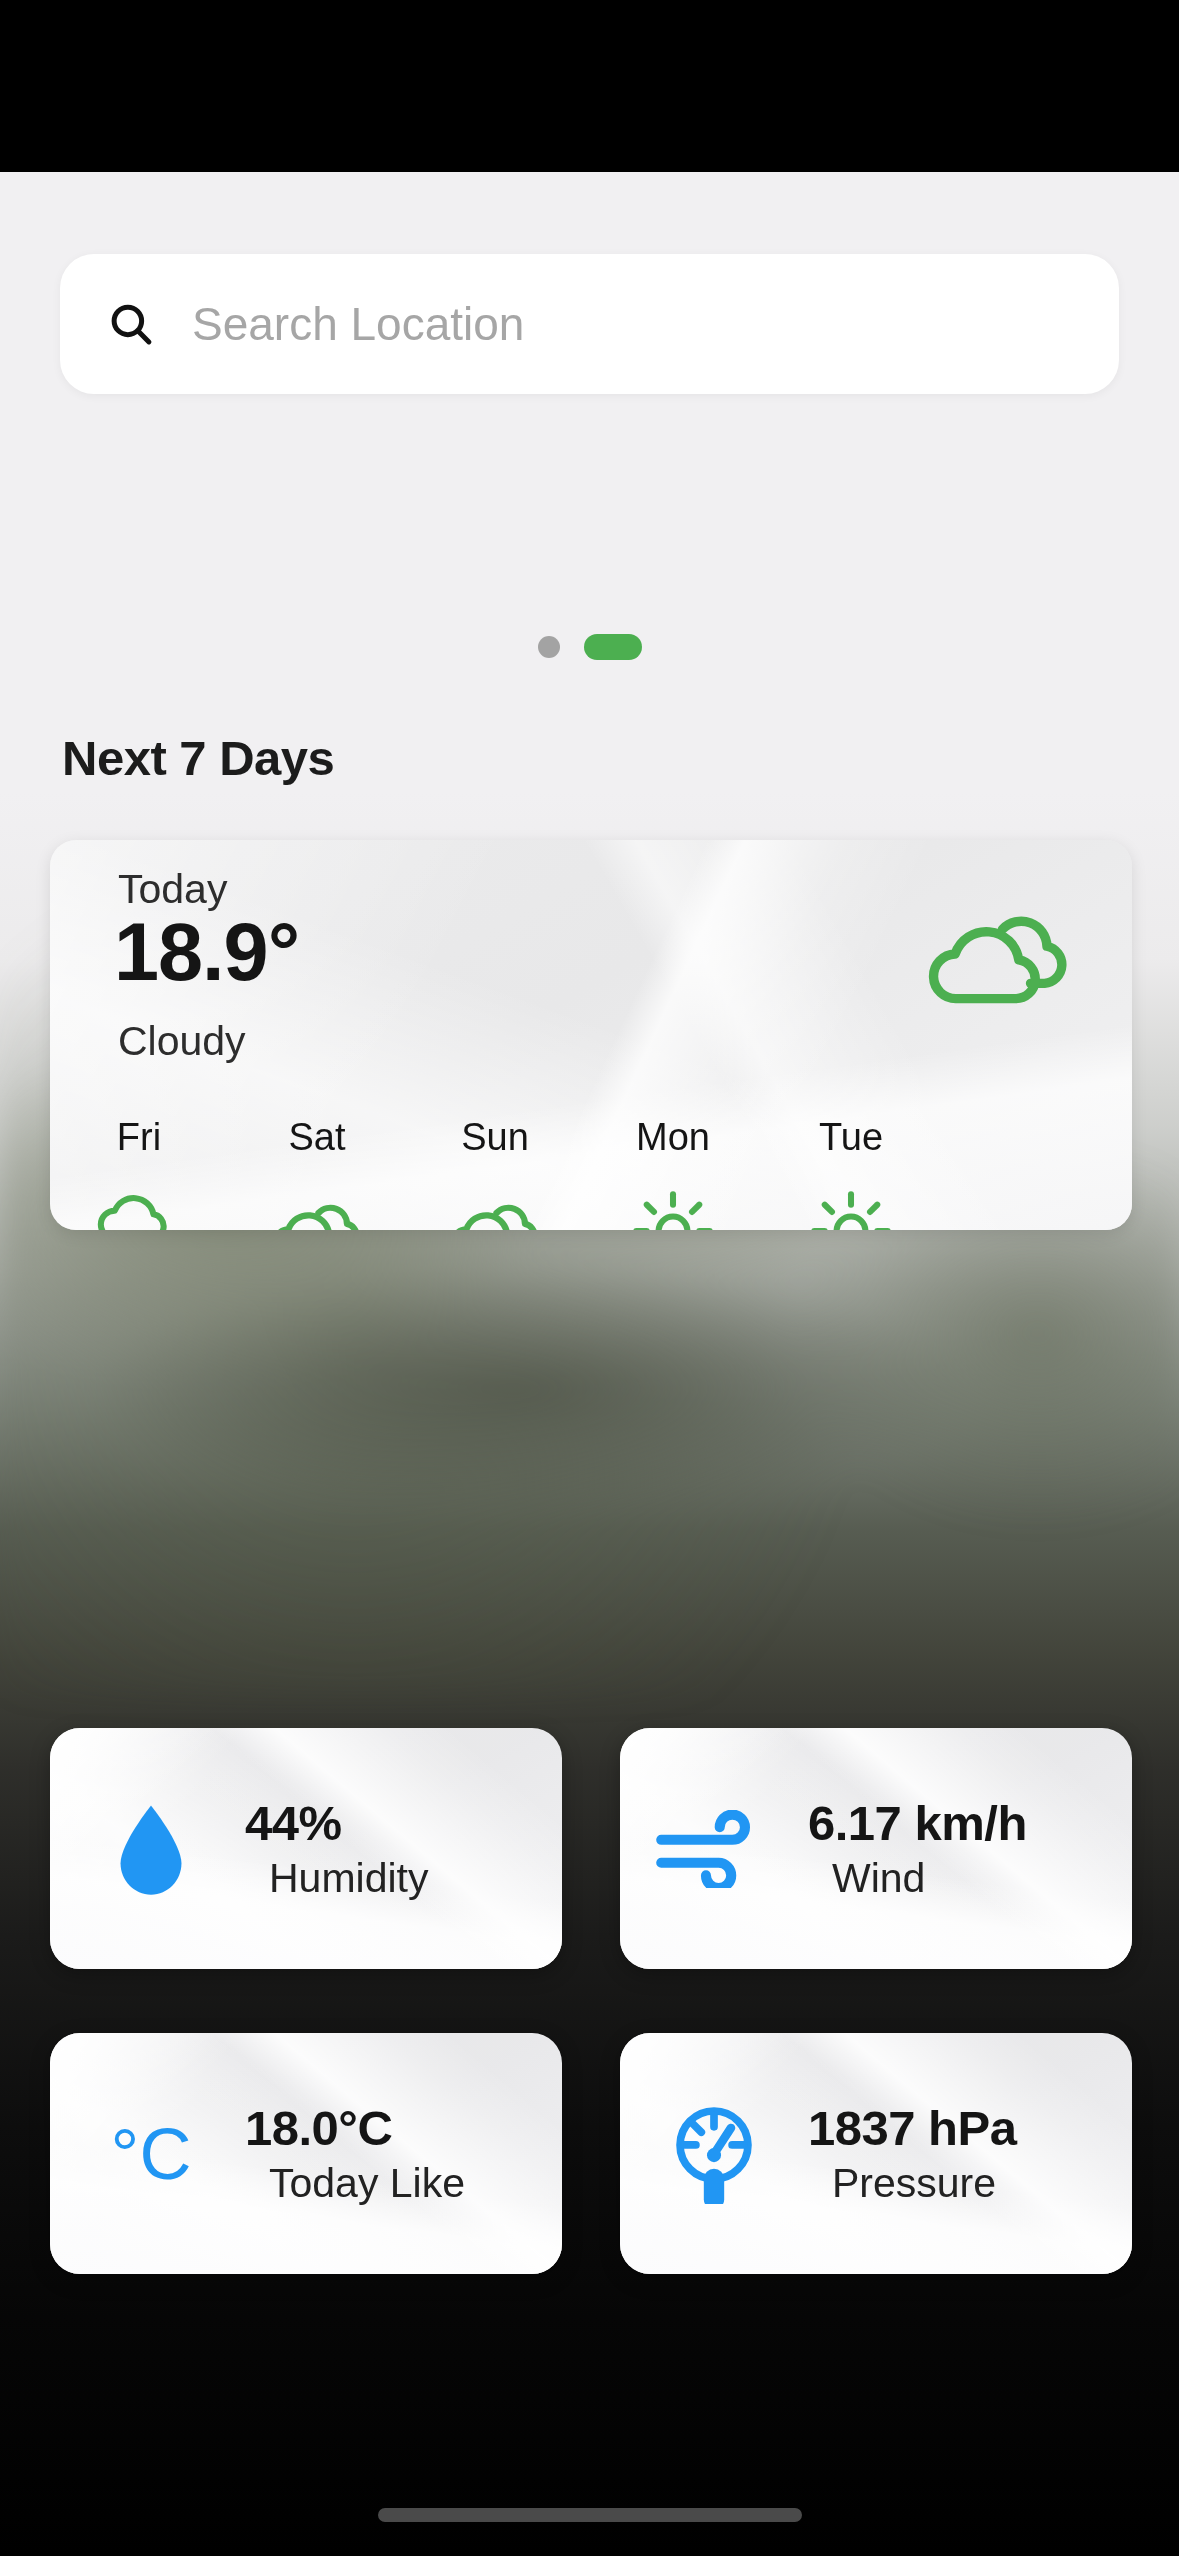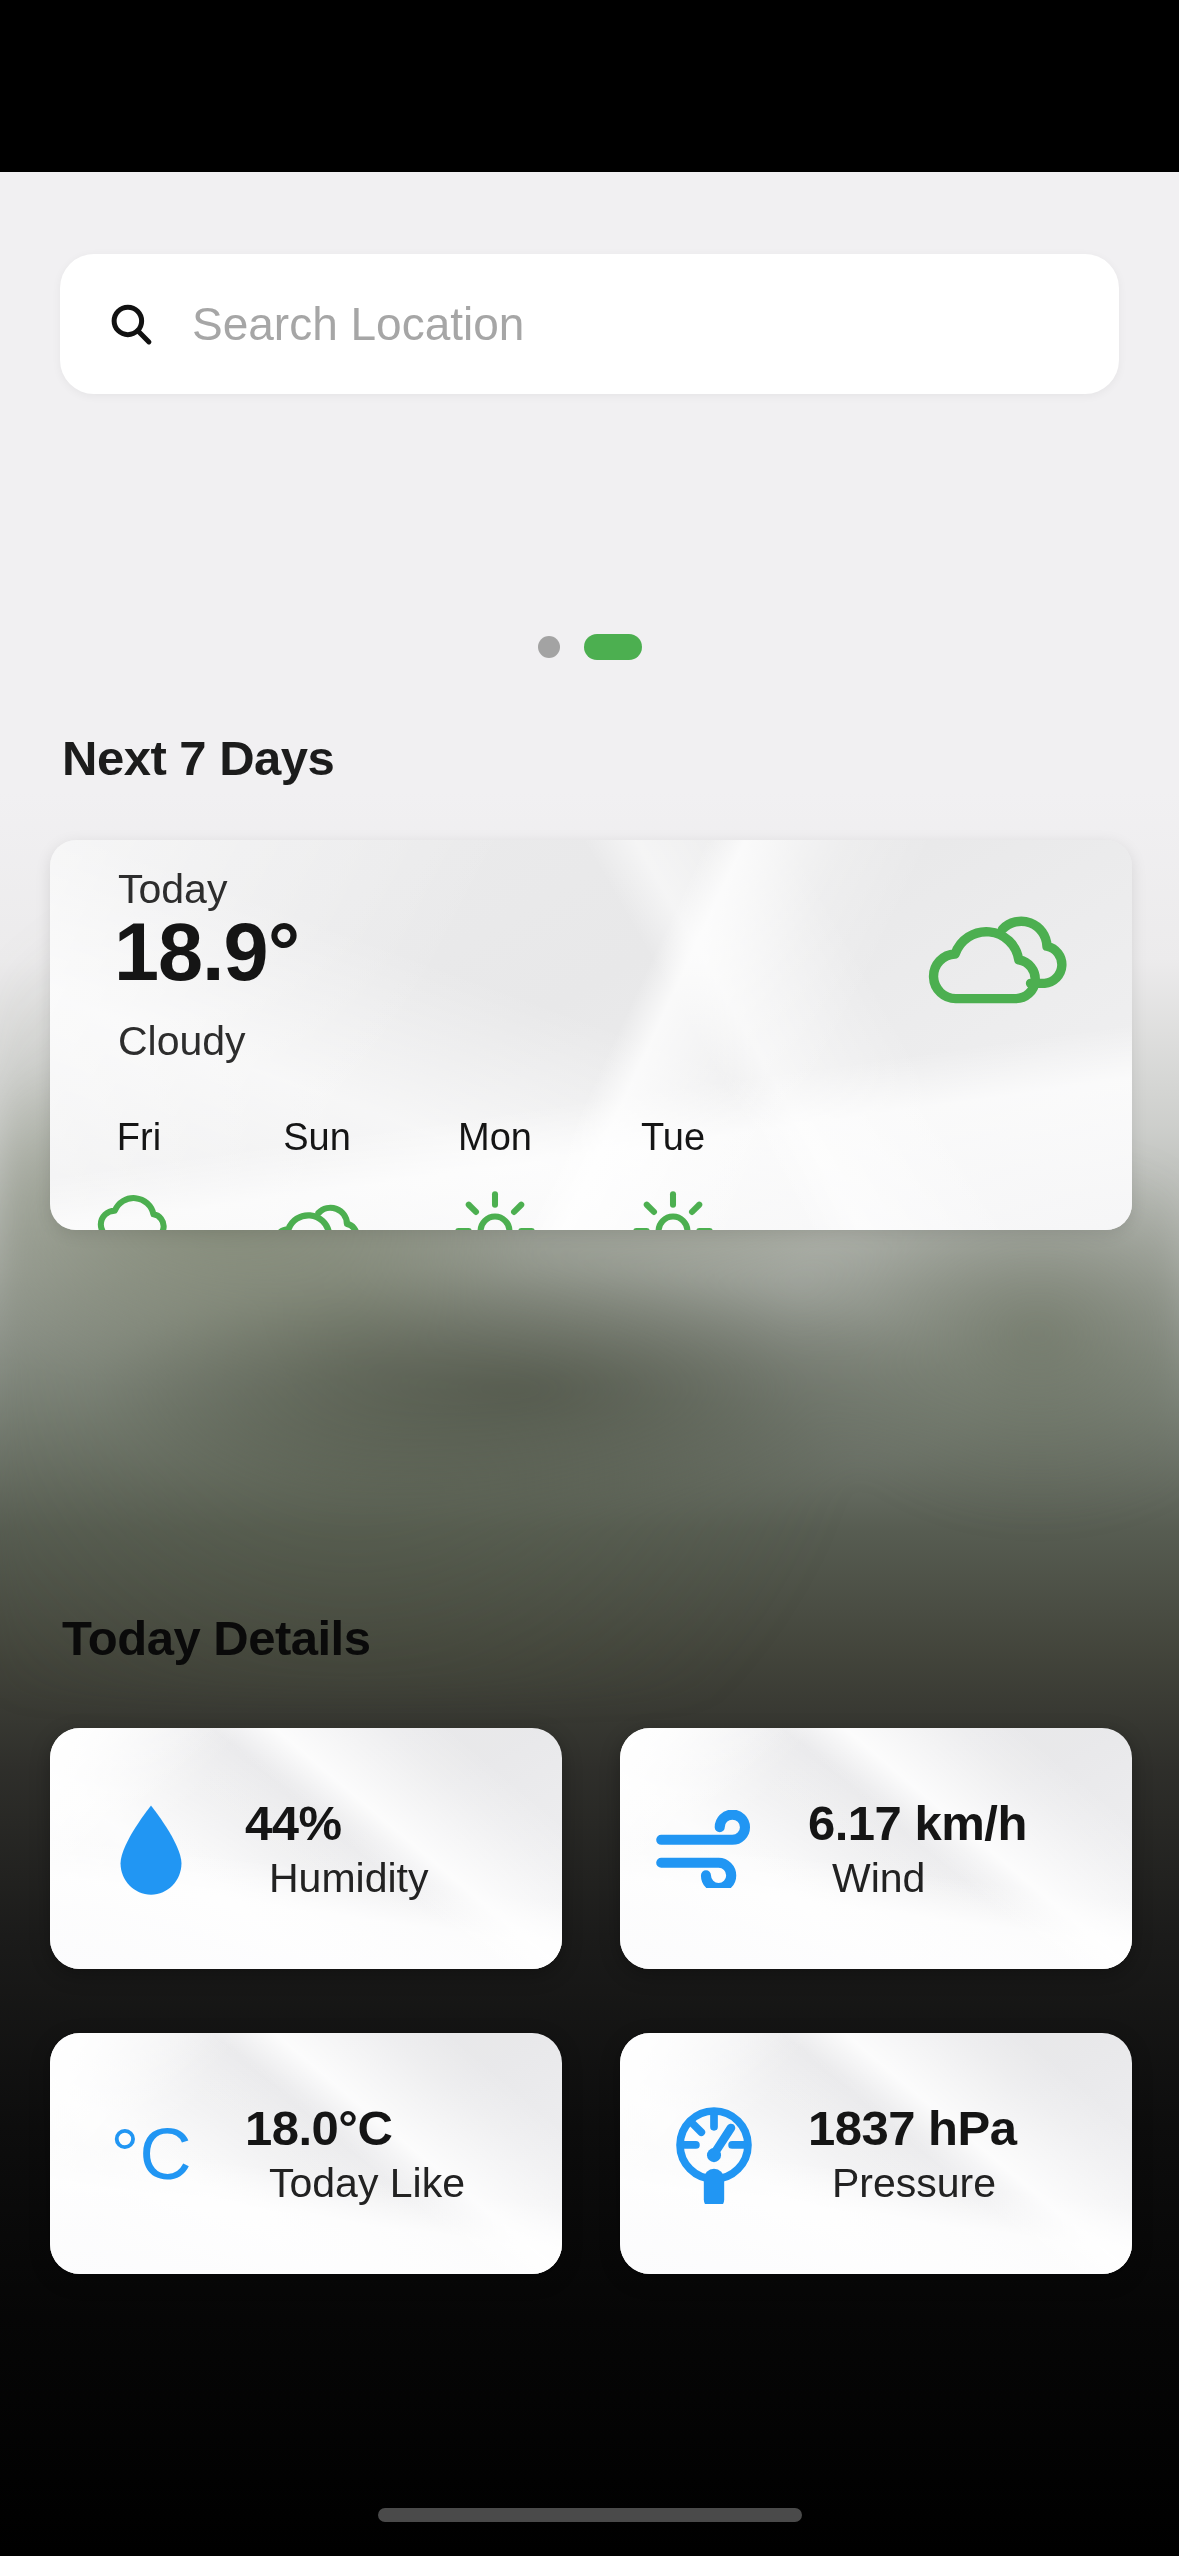--- a/index.html
+++ b/index.html
@@ -224,20 +224,30 @@
                 <svg viewBox="0 0 64 58" fill="none" stroke="#4caf50" stroke-width="4.2" stroke-linecap="round" stroke-linejoin="round">
                   <path d="M15 34a9.5 9.5 0 0 1 .3-19A14 14 0 0 1 42 17.5a8.3 8.3 0 0 1-1.4 16.5z"></path>
                   <line x1="20" y1="40" x2="15" y2="54"></line>
                   <line x1="29" y1="39" x2="24" y2="56"></line>
                   <line x1="38" y1="40" x2="33" y2="53"></line>
                 </svg>
               </div>
 
             </div>
 
+            <div class="day">
+              <div class="day-name">Sat</div>
+              <div class="day-icon">
+                <svg viewBox="0 0 64 46" fill="none" stroke="#4caf50" stroke-width="4.2" stroke-linecap="round" stroke-linejoin="round">
+                  <path d="M33 11a11 11 0 0 1 19 7.2 8 8 0 0 1-1 15.8h-6"></path>
+                  <path d="M13.5 41a9.5 9.5 0 0 1-.6-19A14 14 0 0 1 40 24.5a8.3 8.3 0 0 1-1.4 16.5z"></path>
+                </svg>
+              </div>
+
+            </div>
 
             <div class="day">
               <div class="day-name">Sun</div>
               <div class="day-icon">
                 <svg viewBox="0 0 64 46" fill="none" stroke="#4caf50" stroke-width="4.2" stroke-linecap="round" stroke-linejoin="round">
                   <path d="M33 11a11 11 0 0 1 19 7.2 8 8 0 0 1-1 15.8h-6"></path>
                   <path d="M13.5 41a9.5 9.5 0 0 1-.6-19A14 14 0 0 1 40 24.5a8.3 8.3 0 0 1-1.4 16.5z"></path>
                 </svg>
               </div>
 
@@ -277,21 +287,20 @@
                 </svg>
               </div>
 
             </div>
 
 
           </div>
         </div>
       </div>
 
-      <div class="heading details">Today Details</div>
 
       <div class="detail-card dc-left dc-row1">
         <div class="sheen"></div>
         <div class="dc-icon">
           <svg width="74" height="96" viewBox="0 0 34 44" fill="#2196f3">
             <path d="M17 2C17 2 3 19.5 3 28.6 3 36.6 9.3 43 17 43s14-6.4 14-14.4C31 19.5 17 2 17 2z"></path>
           </svg>
         </div>
         <div class="dc-text">
           <div class="dc-value">44%</div>

